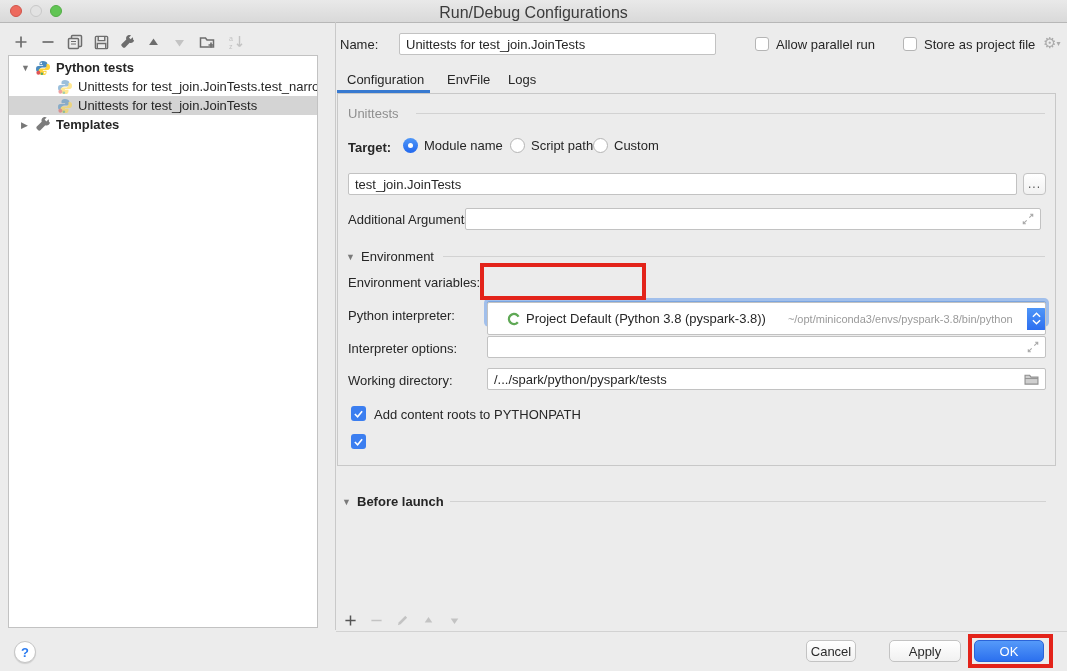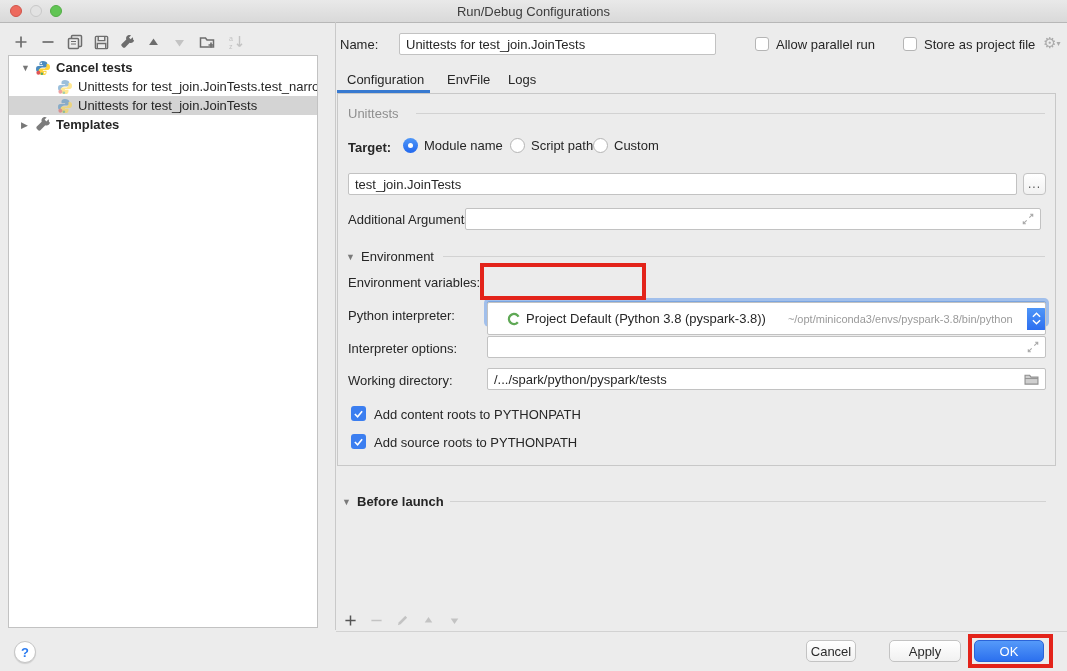--- a/index.html
+++ b/index.html
@@ -1,21 +1,21 @@
 <!DOCTYPE html>
 <html><head>
 <meta charset="utf-8">
 <style>
   html,body{margin:0;padding:0;background:#ececec;}
   body{font-family:"Liberation Sans",sans-serif;font-size:13px;color:#262626;}
   .dialog{position:relative;width:1067px;height:671px;background:#ececec;overflow:hidden;}
   
   .titlebar{position:absolute;left:0;top:0;right:0;height:22px;background:linear-gradient(#e9e9e9,#d9d9d9);border-bottom:1px solid #b7b7b7;}
   .light{position:absolute;top:5px;width:12px;height:12px;border-radius:50%;box-sizing:border-box;}
-  .title{position:absolute;top:4px;left:0;right:0;text-align:center;font-size:13px;color:#3c3c3c;}
+  .title{position:absolute;top:4px;left:0;right:0;text-align:center;font-size:16px;color:#3c3c3c;}
   
   .tbtn{position:absolute;top:33px;width:18px;height:18px;display:flex;align-items:center;justify-content:center;color:#6d6d6d;}
   .tbtn.dis{color:#c3c3c3;}
   
   .treebox{position:absolute;left:8px;top:55px;width:310px;height:573px;background:#fff;border:1px solid #c2c2c2;box-sizing:border-box;overflow:hidden;}
   .trow{height:19px;display:flex;align-items:center;white-space:nowrap;overflow:hidden;padding-left:12px;}
   .trow.child{padding-left:48px;}
   .trow.sel{background:#d4d4d4;}
   .tarrow{width:14px;font-size:9px;color:#777;flex:none;}
   .ticon{width:16px;height:16px;margin-right:5px;flex:none;}
@@ -128,21 +128,21 @@
     <div class="trow" style="margin-top:2px;">
       <span class="tarrow">▼</span>
       <svg class="ticon" viewBox="0 0 16 16">
         <path fill="#4b8bbe" d="M7.9 1C5.5 1 4.5 2 4.5 3.6v1.7h3.6v.8H3.3C1.7 6.1 1 7.3 1 9s.7 3 2.3 3h1.2v-2c0-1.4 1.2-2.6 2.6-2.6h3.2c1.2 0 2-.9 2-2.1V3.6C12.3 2 10.3 1 7.9 1z"></path>
         <circle cx="6.2" cy="3.3" r=".9" fill="#fff"></circle>
         <path fill="#ffd43b" d="M8.1 15c2.4 0 3.4-1 3.4-2.6v-1.7H7.9v-.8h4.8c1.6 0 2.3-1.2 2.3-2.9s-.7-3-2.3-3h-1.2v2c0 1.4-1.2 2.6-2.6 2.6H5.7c-1.2 0-2 .9-2 2.1v1.7C3.7 14 5.7 15 8.1 15z"></path>
         <circle cx="9.8" cy="12.7" r=".9" fill="#fff"></circle>
         <circle cx="3.4" cy="12.8" r="2" fill="#e05555"></circle>
         <circle cx="6.9" cy="13.8" r="1.3" fill="#59a869"></circle>
       </svg>
-      <span class="tlabel">Cancel tests</span>
+      <span class="tlabel">Python tests</span>
     </div>
     <div class="trow child">
       <svg class="ticon faded" viewBox="0 0 16 16">
         <path fill="#4b8bbe" d="M7.9 1C5.5 1 4.5 2 4.5 3.6v1.7h3.6v.8H3.3C1.7 6.1 1 7.3 1 9s.7 3 2.3 3h1.2v-2c0-1.4 1.2-2.6 2.6-2.6h3.2c1.2 0 2-.9 2-2.1V3.6C12.3 2 10.3 1 7.9 1z"></path>
         <path fill="#ffd43b" d="M8.1 15c2.4 0 3.4-1 3.4-2.6v-1.7H7.9v-.8h4.8c1.6 0 2.3-1.2 2.3-2.9s-.7-3-2.3-3h-1.2v2c0 1.4-1.2 2.6-2.6 2.6H5.7c-1.2 0-2 .9-2 2.1v1.7C3.7 14 5.7 15 8.1 15z"></path>
         <circle cx="3.4" cy="12.8" r="2" fill="#e05555"></circle>
         <circle cx="6.9" cy="13.8" r="1.3" fill="#59a869"></circle>
       </svg>
       <span>Unittests for test_join.JoinTests.test_narrow</span>
     </div>
@@ -263,21 +263,20 @@
           <path d="M2 5.5l3 3 5-6" stroke="#fff" stroke-width="1.8" fill="none"></path>
         </svg>
     </div>
     <span class="lbl" style="left:36px;top:313px;">Add content roots to PYTHONPATH</span>
 
     <div class="bcheck" style="left:13px;top:340px;">
       <svg width="11" height="10" viewBox="0 0 12 11">
           <path d="M2 5.5l3 3 5-6" stroke="#fff" stroke-width="1.8" fill="none"></path>
         </svg>
     </div>
-    <span class="lbl" style="left:36px;top:341px;">Add source roots to PYTHONPATH</span>
   </div>
 
   <span class="lbl secarrow" style="left:342px;top:497px;">▼</span>
   <span class="lbl sechead" style="left:357px;top:494px;font-weight:bold;">Before launch</span>
   <div class="hline" style="left:450px;width:596px;top:501px;"></div>
 
 
   <div class="blbtn" style="left:342px;">
     <svg width="13" height="13" viewBox="0 0 14 14">
         <path d="M7 1.5v11M1.5 7h11" stroke="currentColor" stroke-width="1.6" fill="none"></path>

